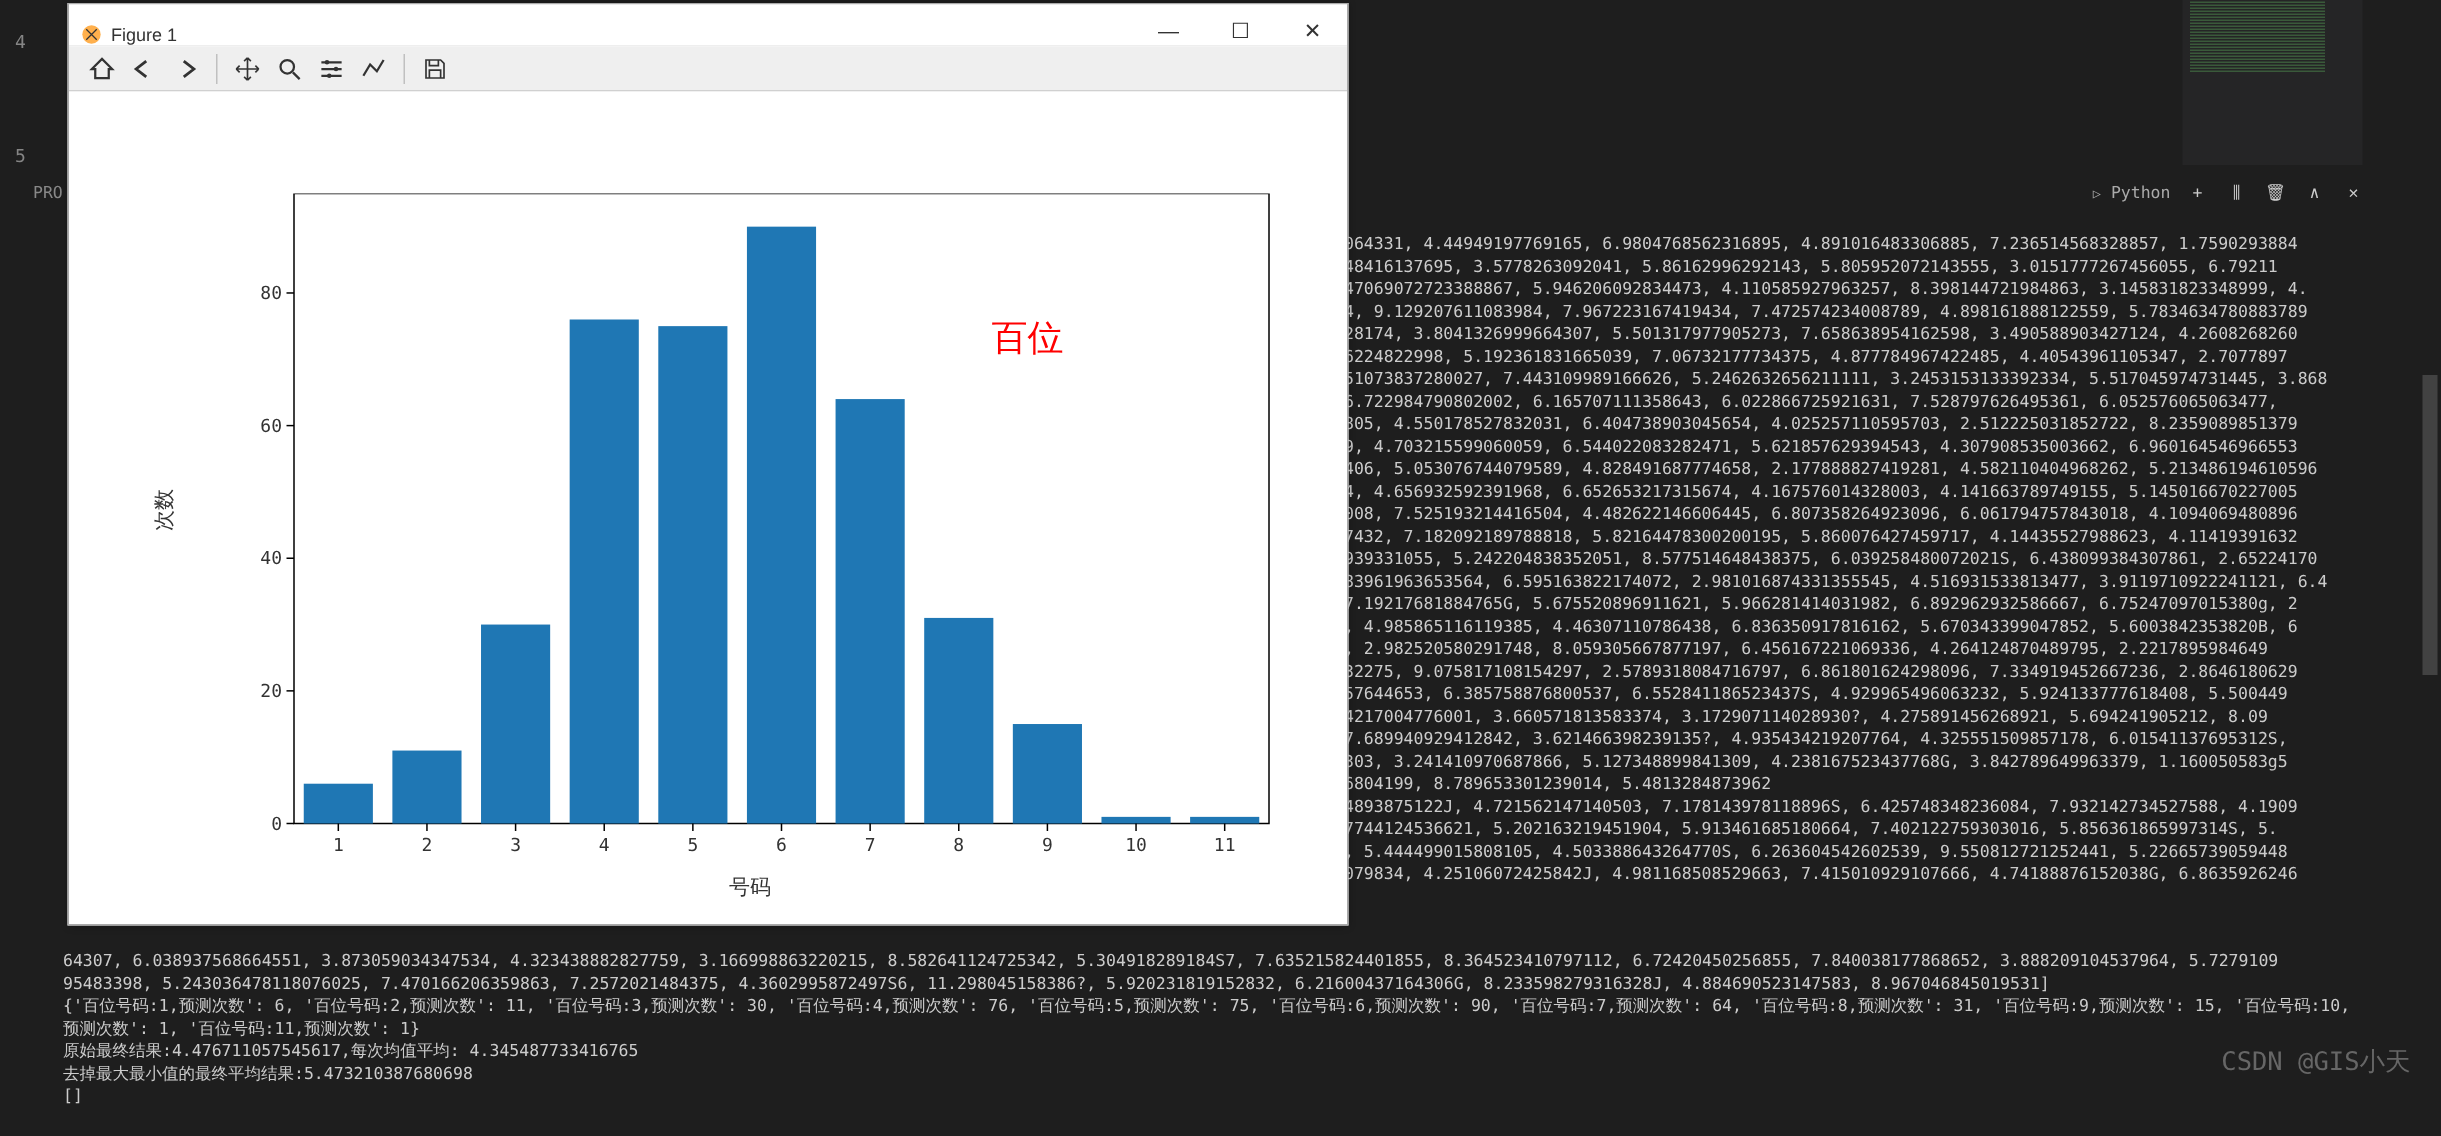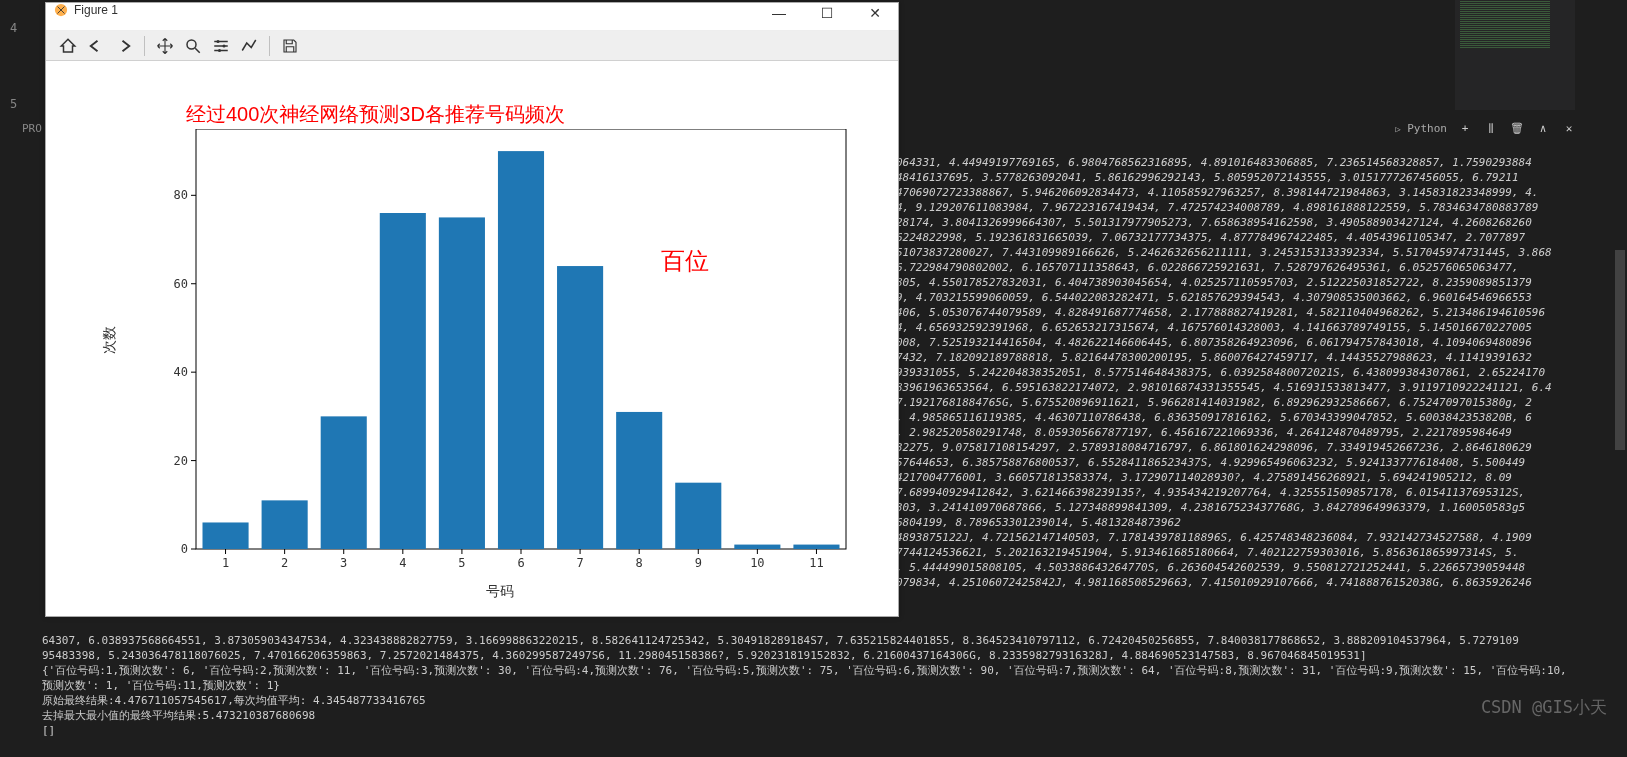--- a/index.html
+++ b/index.html
@@ -16,33 +16,33 @@
     .right-controls span { font-size: 11px; }
     .icon-btn { width: 16px; height: 16px; display: flex; align-items: center; justify-content: center; cursor: pointer; color: #ccc; }
     
     .minimap { position: absolute; right: 52px; top: 0; width: 120px; height: 110px; background: #252526; }
     .minimap-line { width: 90px; height: 1px; background: #3a5a3a; margin: 1px 0 1px 5px; }
     
     .watermark { position: absolute; bottom: 38px; right: 20px; color: #666; font-size: 17px; }
     
     
     .figure-window { position: absolute; top: 2px; left: 45px; width: 854px; height: 615px; background: #fff; border: 1px solid #aaa; box-shadow: 0 0 5px rgba(0,0,0,0.3); }
-    .titlebar { height: 28px; background: #fff; display: flex; align-items: flex-start; padding: 0 8px; border-bottom: 1px solid #eee; }
+    .titlebar { height: 28px; background: #fff; display: flex; align-items: flex-end; padding: 0 8px; border-bottom: 1px solid #eee; }
     .titlebar-icon { width: 14px; height: 14px; margin-right: 6px; }
     .titlebar-text { font-size: 12px; color: #333; font-family: 'Segoe UI', sans-serif; }
     .titlebar-controls { margin-left: auto; display: flex; gap: 18px; }
     .win-btn { width: 30px; height: 20px; display: flex; align-items: center; justify-content: center; cursor: pointer; font-family: sans-serif; font-size: 14px; color: #333; }
     
     .toolbar { height: 30px; background: #efefef; display: flex; align-items: center; padding: 0 10px; gap: 4px; border-bottom: 1px solid #d0d0d0; }
     .tool-btn { width: 24px; height: 24px; display: flex; align-items: center; justify-content: center; cursor: pointer; }
     .tool-sep { width: 1px; height: 20px; background: #c0c0c0; margin: 0 4px; }
     
     .plot-area { position: relative; width: 100%; height: calc(100% - 58px); background: #fff; }
     .plot-title { position: absolute; top: 40px; left: 140px; font-size: 20px; color: red; font-family: 'Microsoft YaHei', sans-serif; }
-    .annotation { position: absolute; top: 148px; left: 615px; font-size: 24px; color: red; font-family: 'Microsoft YaHei', sans-serif; margin-top: 36px; }
+    .annotation { position: absolute; top: 148px; left: 615px; font-size: 24px; color: red; font-family: 'Microsoft YaHei', sans-serif; }
     .ylabel { position: absolute; left: 50px; top: 270px; transform: rotate(-90deg); font-size: 14px; color: #333; font-family: 'Microsoft YaHei', sans-serif; }
     .xlabel { position: absolute; bottom: 15px; left: 440px; font-size: 14px; color: #333; font-family: 'Microsoft YaHei', sans-serif; }
     
     .chart-svg { position: absolute; left: 110px; top: 68px; }
     
     .bottom-output { position: absolute; left: 22px; right: 60px; color: #cccccc; font-size: 11px; line-height: 15px; white-space: pre-wrap; word-break: break-all; font-family: Consolas, monospace; }
     
     .scrollbar-v { position: absolute; right: 0; top: 0; bottom: 0; width: 14px; background: #1e1e1e; }
     .scrollbar-thumb { position: absolute; right: 2px; width: 10px; background: #424242; border-radius: 0; }
   </style>
@@ -88,21 +88,21 @@
     <span>
       <span style="font-size:9px">▷</span> <span>Python</span>
     </span>
     <span class="icon-btn">+</span>
     <span class="icon-btn">⫼</span>
     <span class="icon-btn">🗑</span>
     <span class="icon-btn">∧</span>
     <span class="icon-btn">✕</span>
   </div>
 
-  <div class="output-text" style="left:896px; width:665px;font-style:italic;">
+  <div class="output-text" style="left:896px; width:665px;">
 <span>064331, 4.44949197769165, 6.9804768562316895, 4.891016483306885, 7.236514568328857, 1.7590293884</span>
 <span>48416137695, 3.5778263092041, 5.86162996292143, 5.805952072143555, 3.0151777267456055, 6.79211</span>
 <span>47069072723388867, 5.946206092834473, 4.110585927963257, 8.398144721984863, 3.145831823348999, 4.</span>
 <span>4, 9.129207611083984, 7.967223167419434, 7.472574234008789, 4.898161888122559, 5.7834634780883789</span>
 <span>28174, 3.8041326999664307, 5.501317977905273, 7.658638954162598, 3.490588903427124, 4.2608268260</span>
 <span>6224822998, 5.192361831665039, 7.06732177734375, 4.877784967422485, 4.40543961105347, 2.7077897</span>
 <span>51073837280027, 7.443109989166626, 5.2462632656211111, 3.2453153133392334, 5.517045974731445, 3.868</span>
 <span>6.722984790802002, 6.165707111358643, 6.022866725921631, 7.528797626495361, 6.052576065063477,</span>
 <span>805, 4.550178527832031, 6.404738903045654, 4.025257110595703, 2.512225031852722, 8.2359089851379</span>
 <span>9, 4.703215599060059, 6.544022083282471, 5.621857629394543, 4.307908535003662, 6.960164546966553</span>
@@ -198,21 +198,20 @@
         </svg>
       </div>
     <div class="tool-sep"></div>
     <div class="tool-btn">
         <svg width="18" height="18" viewBox="0 0 24 24">
           <path d="M4 4 L4 20 L20 20 L20 7 L17 4 Z M7 4 L7 9 L15 9 L15 4 M7 13 L17 13 L17 20 L7 20 Z" fill="none" stroke="#333" stroke-width="1.5"></path>
         </svg>
       </div>
   </div>
   <div class="plot-area">
-    <div class="plot-title">经过400次神经网络预测3D各推荐号码频次</div>
     <div class="annotation">百位</div>
     <div class="ylabel">次数</div>
     <div class="xlabel">号码</div>
     <svg class="chart-svg" id="chart-svg" width="700" height="460">
         <rect x="40" y="0" width="650" height="420" fill="none" stroke="#000" stroke-width="1"></rect>
         <line x1="35" y1="420" x2="40" y2="420" stroke="#000"></line>
         <text x="32" y="424" text-anchor="end" font-size="12" fill="#333">0</text>
         <line x1="35" y1="331.57894736842104" x2="40" y2="331.57894736842104" stroke="#000"></line>
         <text x="32" y="335.57894736842104" text-anchor="end" font-size="12" fill="#333">20</text>
         <line x1="35" y1="243.1578947368421" x2="40" y2="243.1578947368421" stroke="#000"></line>

